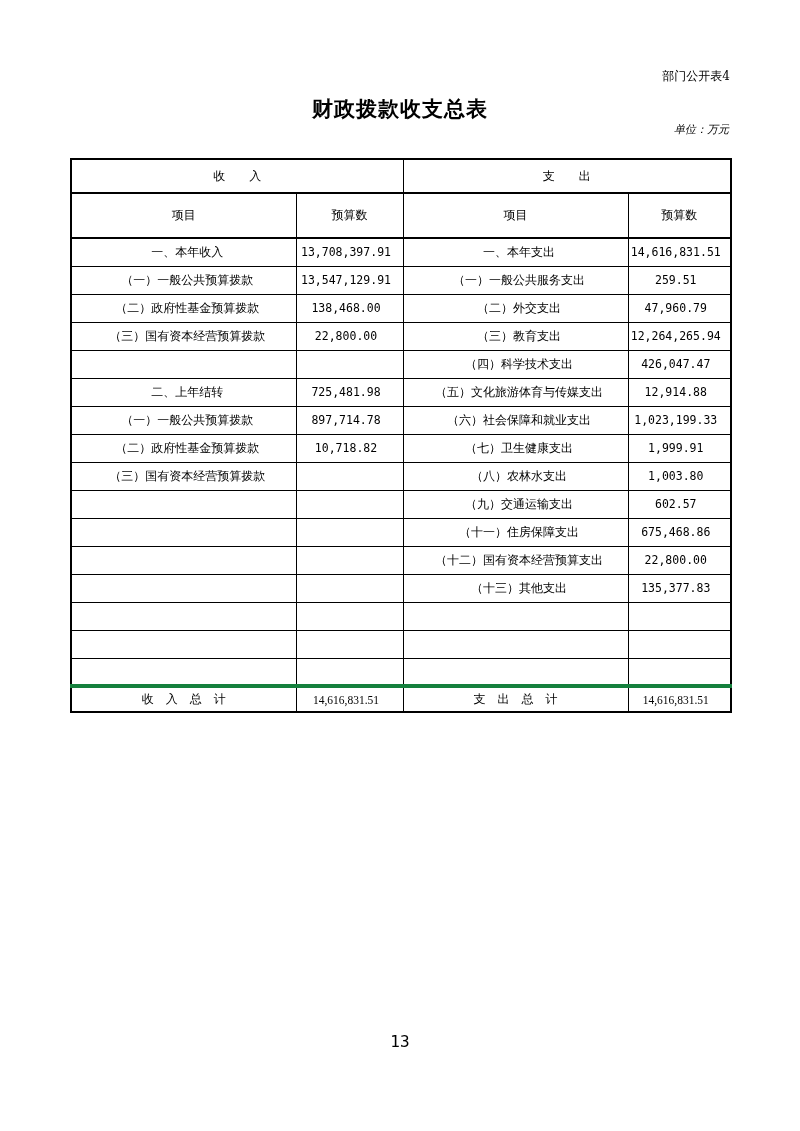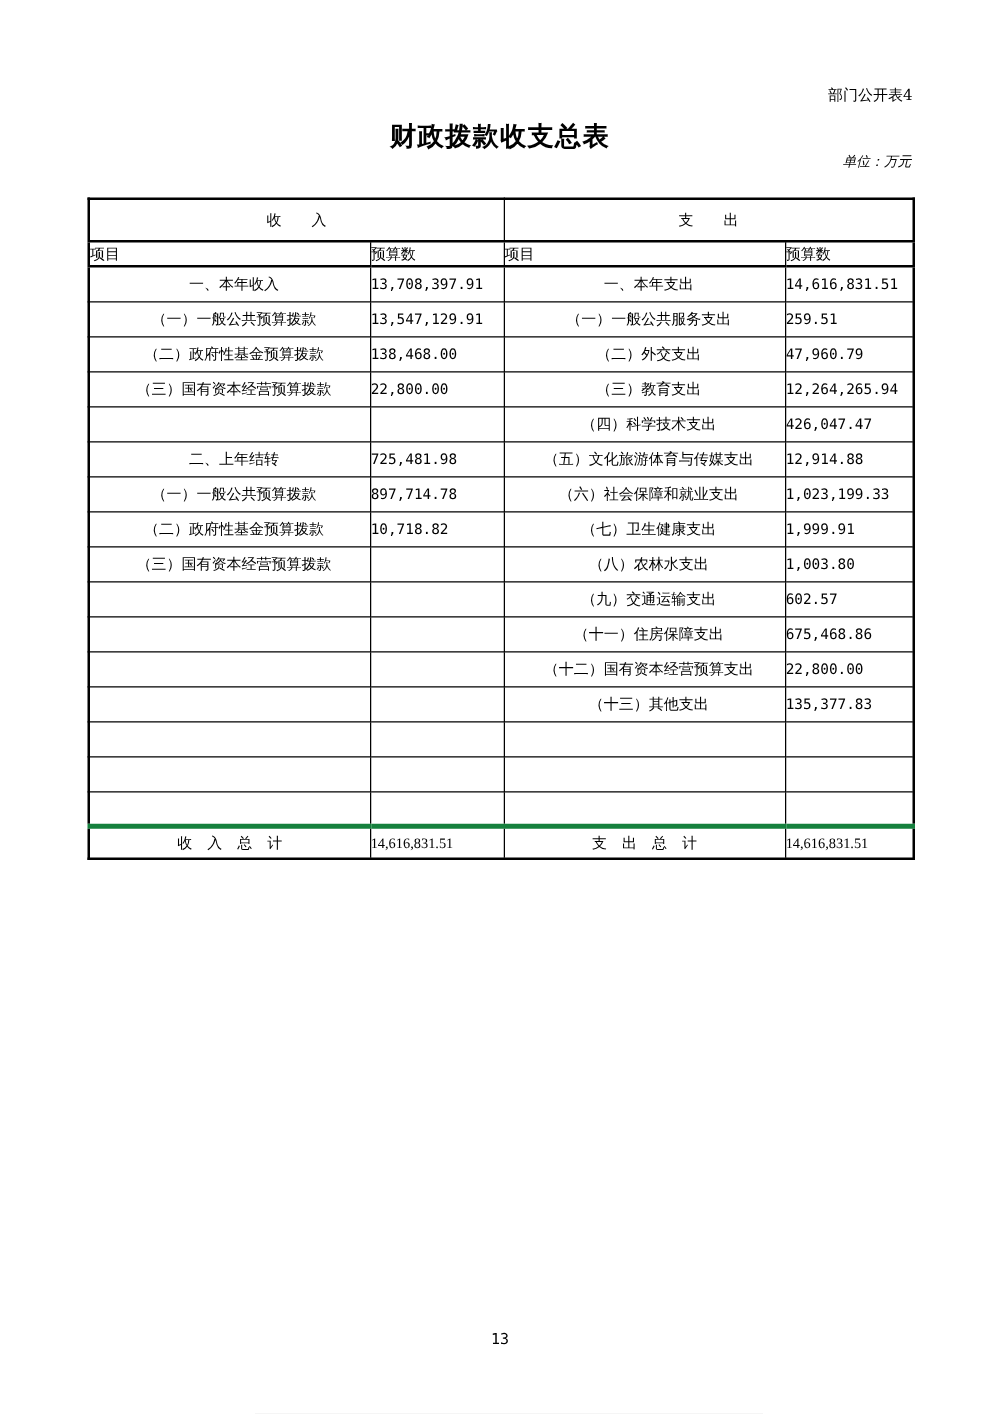--- a/index.html
+++ b/index.html
@@ -57,41 +57,41 @@
     padding: 0;
     overflow: hidden;
     white-space: nowrap;
   }
   tr.group-header th {
     height: 34px;
     text-align: center;
     border-bottom: 2px solid #000;
   }
   tr.col-header th {
-    height: 20px;
-    text-align: left;
+    height: 45px;
+    text-align: center;
     border-bottom: 2px solid #000;
   }
   tbody td { height: 28px; }
   td.item { text-align: center; padding-left: 7px; }
   td.num {
-    text-align: left;
+    text-align: center;
     padding-right: 7px;
     font-family: "DejaVu Sans Mono", "Liberation Mono", monospace;
     font-size: 11.5px;
   }
   tr.total-row td { height: 26px; border-top: 4px solid #15803d; font-family: Liberation Serif, serif; }
   td.total-label { text-align: center; }
   .page-number {
     position: absolute;
-    top: 1064px;
+    top: 1032px;
     left: 0;
     width: 100%;
     text-align: center;
-    font-size: 12px;
+    font-size: 16px;
     font-family: "DejaVu Sans Mono", "Liberation Mono", monospace;
   }
 </style>
 </head>
 <body>
 
 <div class="page">
 
   <div class="doc-note">部门公开表4</div>
 

